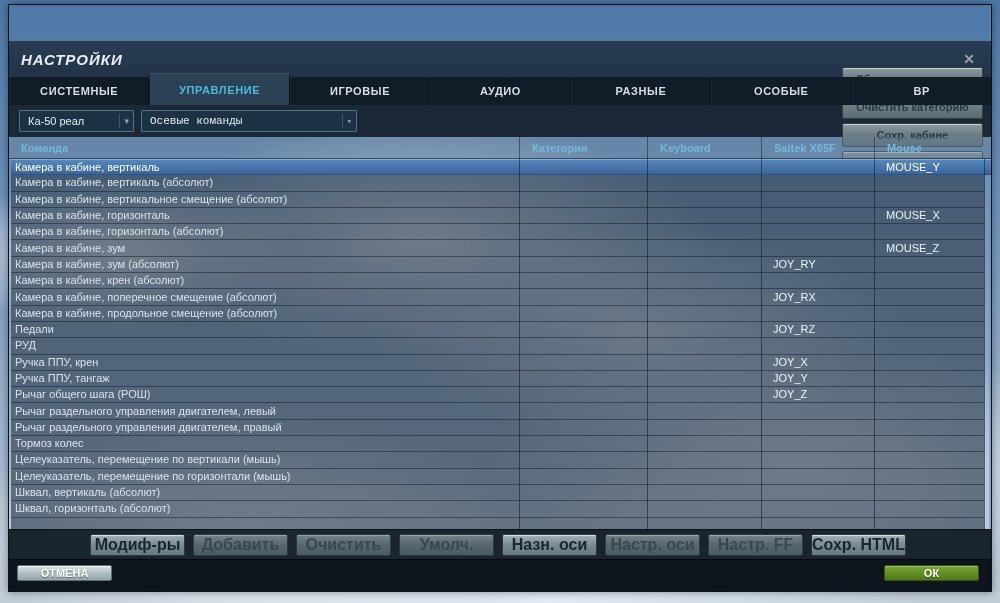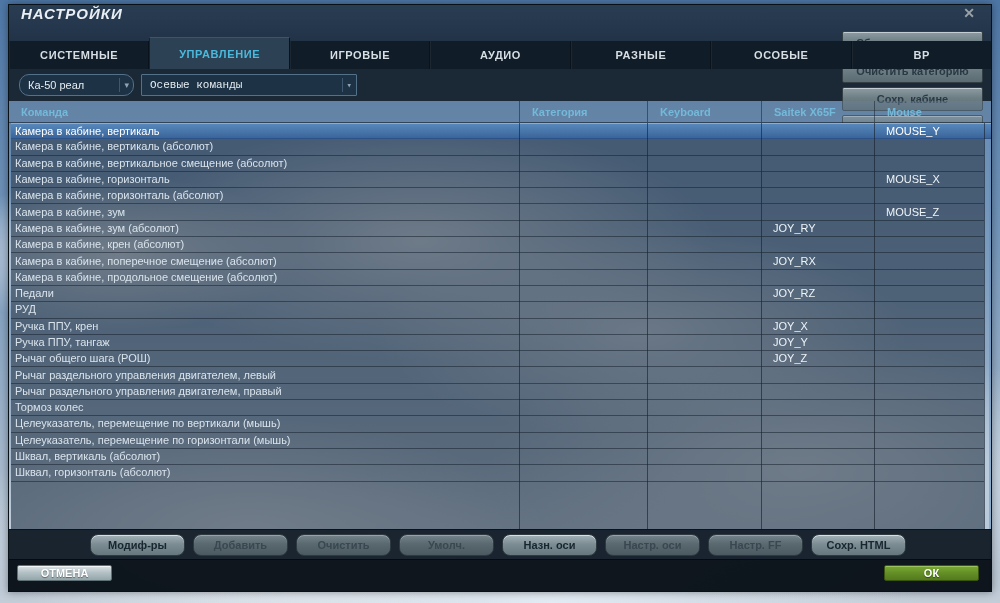--- a/index.html
+++ b/index.html
@@ -19,21 +19,21 @@
   .dialog {
     position:absolute; left:8px; top:4px; width:984px; height:588px;
     border:1px solid #081018;
     box-shadow: inset -2px 0 0 rgba(86,136,186,0.5), 0 0 8px rgba(0,0,0,0.4);
     display:flex; flex-direction:column;
   }
 
   
   .titlebar {
     height:36px; background:linear-gradient(180deg,#293d52,#223348);
-    display:flex; padding:0 12px; flex:0 0 36px;
+    display:flex; align-items:center; padding:0 12px; flex:0 0 36px;margin-top:36px;
   }
   .title { color:#e9eff4; font-size:15px; font-weight:bold; font-style:italic; letter-spacing:1px; }
   .close { margin-left:auto; color:#9aa1a6; font-size:14px; font-weight:bold; cursor:pointer; padding:0 4px; }
 
   
   .tabs { height:28px; flex:0 0 28px; background:#101c27; display:flex; position:relative; }
   .tab {
     flex:1; display:flex; align-items:center; justify-content:center;
     color:#d7dee4; font-size:11px; font-weight:bold; letter-spacing:0.6px;
     border-right:1px solid #0a131c; border-left:1px solid rgba(255,255,255,0.05);
@@ -48,21 +48,21 @@
   
   .toolbar {
     height:32px; flex:0 0 32px; background:rgba(25,37,49,0.97);
     display:flex; align-items:center; padding:0 8px 0 10px;
   }
   .dropdown {
     height:22px; background:#1d3245; border:1px solid #54718a; border-radius:1px;
     display:flex; align-items:center; color:#e6edf2; font-size:11px;
     padding:0 4px 0 8px; cursor:pointer;
   }
-  .dd-aircraft { width:115px;border-radius:10px; }
+  .dd-aircraft { width:115px; }
   .dd-category { width:216px; margin-left:7px;font-family:Liberation Mono, monospace; }
   .dd-label { flex:1; white-space:nowrap; overflow:hidden; }
   .chev { color:#8ea4b6; font-size:9px; padding-left:4px; border-left:1px solid #3d5870; height:14px; display:flex; align-items:center; }
   .toolbar-buttons { margin-left:auto; display:flex; gap:4px;flex-direction:column; }
   .tbtn {
     width:141px; height:24px; border:1px solid #333f45; border-radius:2px;
     background:linear-gradient(180deg,#8d9ca2 0%, #6e7e85 45%, #5a6b72 100%);
     box-shadow: inset 0 1px 0 #c3ced2;
     color:#293a45; font-size:11px; font-weight:bold;
     display:flex; align-items:center; justify-content:center; cursor:pointer;
@@ -101,21 +101,21 @@
   .cell.c3, .cell.c4 { color:#eef4f8; }
   .row.selected .cell { color:#ffffff; }
 
   
   .actions {
     height:30px; flex:0 0 30px; background:rgba(20,30,41,0.97);
     display:flex; align-items:center; gap:8px; padding-left:81px;
     border-top:1px solid rgba(8,14,20,0.8);
   }
   .abtn {
-    width:95px; height:22px; border-radius:8px; font-size:11px; font-weight:bold;
+    width:95px; height:22px; border-radius:2px; font-size:16px; font-weight:bold;
     display:flex; align-items:center; justify-content:center; cursor:pointer;
     font-family:"Liberation Sans", sans-serif;
   }
   .abtn.on {
     background:linear-gradient(180deg,#a3b2b7 0%, #7d8d94 45%, #66777e 100%);
     border:1px solid #2e3a40; box-shadow: inset 0 1px 0 #d6dfe1; color:#17262f;
   }
   .abtn.off {
     background:linear-gradient(180deg,#75848a 0%, #5a6970 45%, #4b5960 100%);
     border:1px solid #2e3a40; box-shadow: inset 0 1px 0 #96a3a8; color:#394850;

